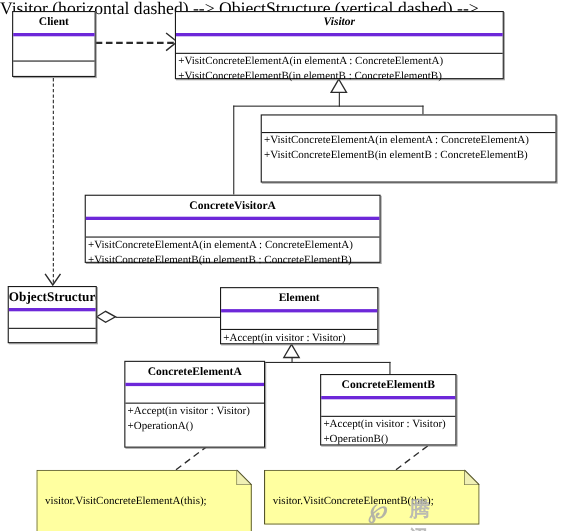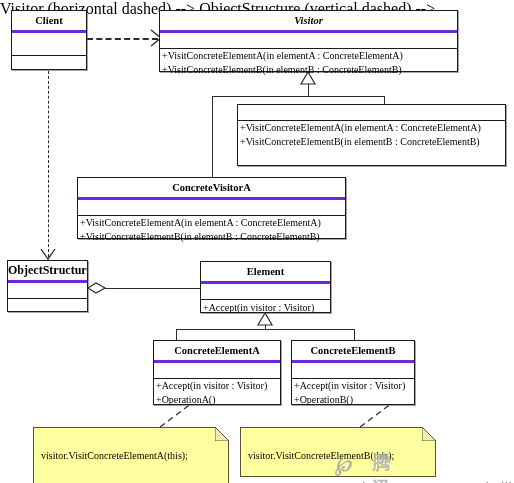--- a/index.html
+++ b/index.html
@@ -251,30 +251,30 @@
   </div>
 
   
   <div class="uml-class" style="left:7px; top:260px; width:81px; height:52px;">
     <div class="uml-name" style="font-size:12px;">ObjectStructure</div>
     <div class="uml-attrs"></div>
     <div class="uml-ops empty" style="height:17px;"></div>
   </div>
 
   
-  <div class="uml-class" style="left:200px; top:261px; width:131px; height:52px;">
+  <div class="uml-class" style="left:200px; top:261px; width:144px; height:52px;">
     <div class="uml-name">Element</div>
     <div class="uml-attrs"></div>
     <div class="uml-ops">
       <div class="uml-op" style="line-height:16px; height:16px;">+Accept(in visitor : Visitor)</div>
     </div>
   </div>
 
   
-  <div class="uml-class" style="left:113px; top:340px; width:128px; height:65px;margin-left:40px;">
+  <div class="uml-class" style="left:113px; top:328px; width:128px; height:79px;">
     <div class="uml-name">ConcreteElementA</div>
     <div class="uml-attrs"></div>
     <div class="uml-ops">
       <div class="uml-op">+Accept(in visitor : Visitor)</div>
       <div class="uml-op">+OperationA()</div>
     </div>
   </div>
 
   
   <div class="uml-class" style="left:291px; top:340px; width:124px; height:65px;">

